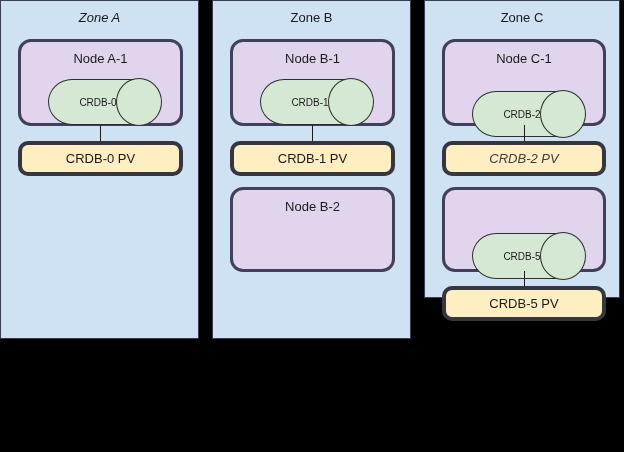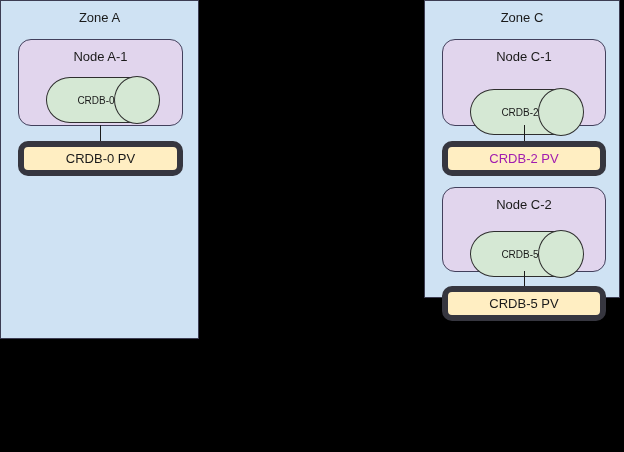--- a/index.html
+++ b/index.html
@@ -5,75 +5,90 @@
   html,body{margin:0;padding:0;background:#000;}
   body{width:624px;height:452px;overflow:hidden;
        font-family:"Liberation Sans","DejaVu Sans",sans-serif;}
   #canvas{position:relative;width:624px;height:452px;background:#000;}
 
   .zone{position:absolute;background:#cfe2f3;border:1px solid #3d3d52;
         box-sizing:border-box;}
   .zone-title{position:absolute;left:0;right:0;top:9px;text-align:center;
         font-size:13px;color:#1a1a1a;line-height:15px;}
 
-  .node{position:absolute;background:#e1d5ed;border:1px solid #737373;
+  .node{position:absolute;background:#e1d5ed;border:3px solid #737373;
         border-radius:13px;box-sizing:border-box;}
   .node-title{position:absolute;left:0;right:0;top:9px;text-align:center;
         font-size:13px;color:#1a1a1a;line-height:15px;}
 
   
   .cyl{position:absolute;}
   .cyl-body{position:absolute;left:0;top:0;right:0;bottom:0;
         background:#d5e8d4;border:1px solid #2e2e2e;
         border-radius:24px/23px;box-sizing:border-box;}
   .cyl-cap{position:absolute;top:-1px;bottom:-1px;right:-1px;width:46px;
         background:#d5e8d4;border:1px solid #2e2e2e;
         border-radius:50%;box-sizing:border-box;}
   .cyl-label{position:absolute;left:8px;top:0;bottom:0;width:84px;
         display:flex;align-items:center;justify-content:center;
         font-size:10px;color:#1a1a1a;}
 
-  .pv{position:absolute;background:#ffeec2;border:6px solid #b91c1c;
+  .pv{position:absolute;background:#ffeec2;border:4px solid #b91c1c;
         border-radius:10px;box-sizing:border-box;
         display:flex;align-items:center;justify-content:center;
         font-size:13px;color:#1a1a1a;}
 
   .link{position:absolute;width:1px;background:#1b1b1b;}
 </style>
 </head>
 <body>
 
 <div id="canvas" style="width: 624px; height: 452px; background: rgb(0, 0, 0);">
     <div class="zone" style="left: 0px; top: 0px; width: 199px; height: 339px; background: rgb(207, 226, 243); border-color: rgb(61, 61, 82);">
-      <div class="zone-title" style="color: rgb(26, 26, 26);">Zone A</div>
+      <div class="zone-title" style="color: rgb(26, 26, 26); font-style: italic;">Zone A</div>
       <div class="node" style="left: 17px; top: 38px; width: 165px; height: 87px; background: rgb(225, 213, 237); border-color: rgb(66, 64, 92);">
         <div class="node-title" style="color: rgb(26, 26, 26);">Node A-1</div>
         <div class="cyl" style="left: 27px; top: 37px; width: 113px; height: 46px;">
           <div class="cyl-body" style="background: rgb(213, 232, 212); border-color: rgb(46, 46, 46);"></div>
           <div class="cyl-cap" style="background: rgb(213, 232, 212); border-color: rgb(46, 46, 46);"></div>
           <div class="cyl-label" style="color: rgb(26, 26, 26);">CRDB-0</div>
         </div>
       </div>
       <div class="link" style="left: 99px; top: 124px; height: 17px; background: rgb(27, 27, 27);"></div>
       <div class="pv" style="left: 17px; top: 140px; width: 165px; height: 35px; background: rgb(255, 238, 194); border-color: rgb(54, 54, 63); color: rgb(26, 26, 26);">CRDB-0 PV</div>
+    </div>
+    <div class="zone" style="left: 212px; top: 0px; width: 199px; height: 339px; background: rgb(207, 226, 243); border-color: rgb(61, 61, 82);">
+      <div class="zone-title" style="color: rgb(26, 26, 26);">Zone B</div>
+      <div class="node" style="left: 17px; top: 38px; width: 165px; height: 87px; background: rgb(225, 213, 237); border-color: rgb(66, 64, 92);">
+        <div class="node-title" style="color: rgb(26, 26, 26);">Node B-1</div>
+        <div class="cyl" style="left: 27px; top: 37px; width: 113px; height: 46px;">
+          <div class="cyl-body" style="background: rgb(213, 232, 212); border-color: rgb(46, 46, 46);"></div>
+          <div class="cyl-cap" style="background: rgb(213, 232, 212); border-color: rgb(46, 46, 46);"></div>
+          <div class="cyl-label" style="color: rgb(26, 26, 26);">CRDB-1</div>
+        </div>
+      </div>
+      <div class="link" style="left: 99px; top: 124px; height: 17px; background: rgb(27, 27, 27);"></div>
+      <div class="pv" style="left: 17px; top: 140px; width: 165px; height: 35px; background: rgb(255, 238, 194); border-color: rgb(54, 54, 63); color: rgb(26, 26, 26);">CRDB-1 PV</div>
+      <div class="node" style="left: 17px; top: 186px; width: 165px; height: 85px; background: rgb(225, 213, 237); border-color: rgb(66, 64, 92);">
+        <div class="node-title" style="color: rgb(26, 26, 26);">Node B-2</div>
+      </div>
     </div>
     <div class="zone" style="left: 424px; top: 0px; width: 196px; height: 298px; background: rgb(207, 226, 243); border-color: rgb(61, 61, 82);">
       <div class="zone-title" style="color: rgb(26, 26, 26);">Zone C</div>
       <div class="node" style="left: 17px; top: 38px; width: 164px; height: 87px; background: rgb(225, 213, 237); border-color: rgb(66, 64, 92);">
         <div class="node-title" style="color: rgb(26, 26, 26);">Node C-1</div>
         <div class="cyl" style="left: 27px; top: 37px; width: 113px; height: 46px; margin-top: 12px;">
           <div class="cyl-body" style="background: rgb(213, 232, 212); border-color: rgb(46, 46, 46);"></div>
           <div class="cyl-cap" style="background: rgb(213, 232, 212); border-color: rgb(46, 46, 46);"></div>
           <div class="cyl-label" style="color: rgb(26, 26, 26);">CRDB-2</div>
         </div>
       </div>
       <div class="link" style="left: 99px; top: 124px; height: 17px; background: rgb(27, 27, 27);"></div>
-      <div class="pv" style="left: 17px; top: 140px; width: 164px; height: 35px; background: rgb(255, 238, 194); border-color: rgb(54, 54, 63); color: #a21caf;">CRDB-2 PV</div>
+      <div class="pv" style="left: 17px; top: 140px; width: 164px; height: 35px; background: rgb(255, 238, 194); border-color: rgb(54, 54, 63); color: #404040; font-style: italic;">CRDB-2 PV</div>
       <div class="node" style="left: 17px; top: 186px; width: 164px; height: 85px; background: rgb(225, 213, 237); border-color: rgb(66, 64, 92);">
-        <div class="node-title" style="color: rgb(26, 26, 26);">Node C-2</div>
         <div class="cyl" style="left: 27px; top: 36px; width: 113px; height: 46px; margin-top: 7px;">
           <div class="cyl-body" style="background: rgb(213, 232, 212); border-color: rgb(46, 46, 46);"></div>
           <div class="cyl-cap" style="background: rgb(213, 232, 212); border-color: rgb(46, 46, 46);"></div>
           <div class="cyl-label" style="color: rgb(26, 26, 26);">CRDB-5</div>
         </div>
       </div>
       <div class="link" style="left: 99px; top: 270px; height: 16px; background: rgb(27, 27, 27);"></div>
       <div class="pv" style="left: 17px; top: 285px; width: 164px; height: 35px; background: rgb(255, 238, 194); border-color: rgb(54, 54, 63); color: rgb(26, 26, 26);">CRDB-5 PV</div>
     </div>
   </div>

